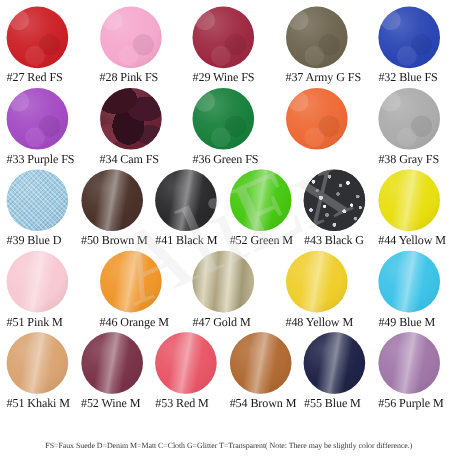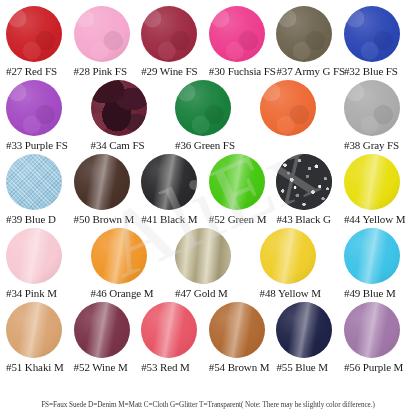--- a/index.html
+++ b/index.html
@@ -214,24 +214,20 @@
         </div>
         <div class="cell">
           <div class="swatch finish-suede" style="background-color: rgb(245, 168, 205);"></div>
           <div class="label">#28 Pink FS</div>
         </div>
         <div class="cell">
           <div class="swatch finish-suede" style="background-color: rgb(158, 42, 66);"></div>
           <div class="label">#29 Wine FS</div>
         </div>
         <div class="cell">
-          <div class="swatch finish-suede" style="background-color: rgb(238, 61, 143);"></div>
-          <div class="label">#30 Fuchsia FS</div>
-        </div>
-        <div class="cell">
           <div class="swatch finish-suede" style="background-color: rgb(110, 101, 80);"></div>
           <div class="label">#37 Army G FS</div>
         </div>
         <div class="cell">
           <div class="swatch finish-suede" style="background-color: rgb(43, 70, 180);"></div>
           <div class="label">#32 Blue FS</div>
         </div>
       </div>
     <div class="row">
         <div class="cell">
@@ -276,21 +272,21 @@
           <div class="label">#43 Black  G</div>
         </div>
         <div class="cell">
           <div class="swatch finish-matte" style="background-color: rgb(232, 223, 16);"></div>
           <div class="label">#44 Yellow M</div>
         </div>
       </div>
     <div class="row">
         <div class="cell">
           <div class="swatch finish-matte" style="background-color: rgb(247, 201, 210);"></div>
-          <div class="label">#34 Pink M</div>
+          <div class="label">#51 Pink M</div>
         </div>
         <div class="cell">
           <div class="swatch finish-matte" style="background-color: rgb(240, 150, 42);"></div>
           <div class="label">#46 Orange M</div>
         </div>
         <div class="cell">
           <div class="swatch finish-metallic" style="background-color: rgb(181, 172, 134);"></div>
           <div class="label">#47 Gold M</div>
         </div>
         <div class="cell">

